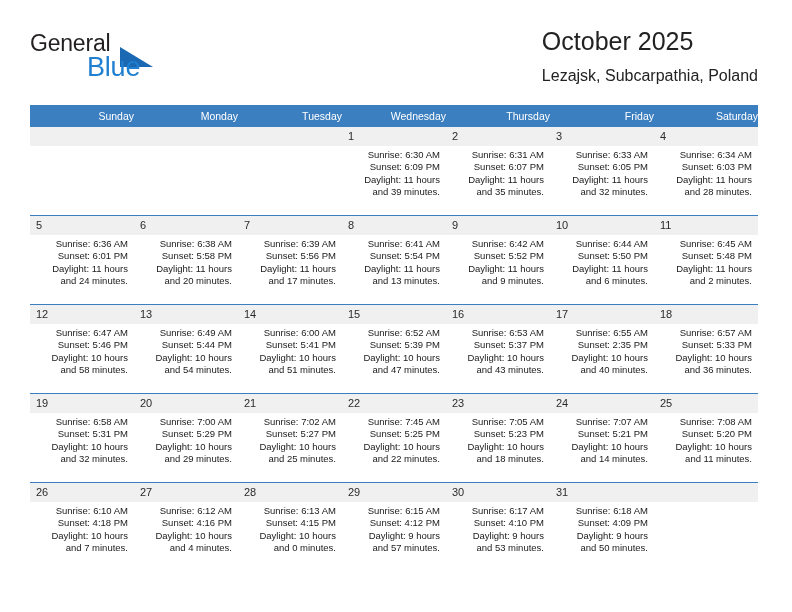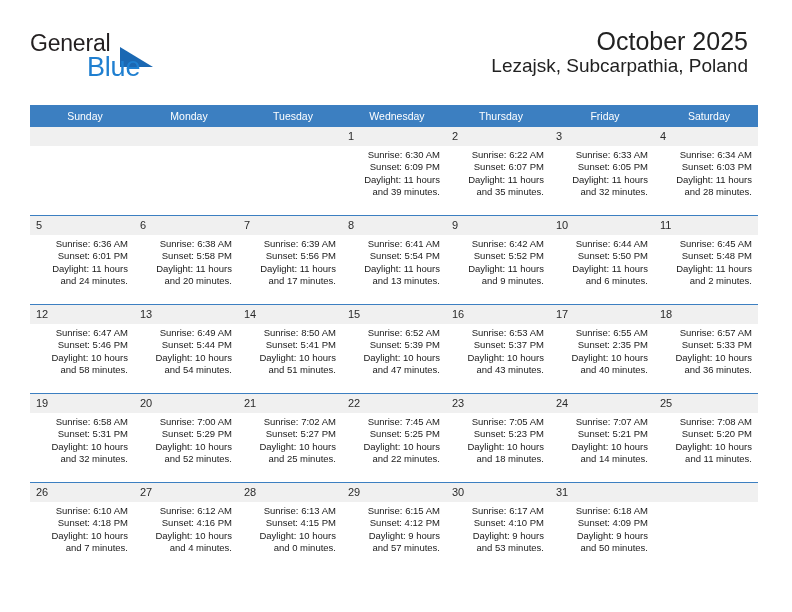--- a/index.html
+++ b/index.html
@@ -60,55 +60,55 @@
     left: 90px;
     top: 17px;
     width: 0;
     height: 0;
     border-left: 33px solid #1b68b3;
     border-top: 20px solid transparent;
   }
 
   .title-block {
     position: absolute;
-    right: 10px;
+    right: 0;
     top: 0;
-    text-align: right;
+    text-align: left;
   }
   .cal-title {
     font-size: 25px;
     color: #222222;
     line-height: 30px;
     font-weight: normal;
     margin: 0;
     white-space: nowrap;
   }
   .cal-subtitle {
-    font-size: 19px;
+    font-size: 16px;
     color: #222222;
     line-height: 20px;
-    margin: 0 0 0 0;
+    margin: 10px 0 0 0;
     white-space: nowrap;
   }
 
   
   .calendar {
     position: absolute;
     left: 30px;
     top: 105px;
     width: 728px;
     border-collapse: collapse;
     table-layout: fixed;
   }
   .calendar th {
     background: #3c7fc1;
     color: #ffffff;
     font-size: 10.5px;
     font-weight: normal;
-    text-align: center;
+    text-align: right;
     padding: 5px 0 5px 6px;
     height: 10px;
     border: none;
   }
   .calendar td {
     vertical-align: top;
     width: 104px;
     padding: 0;
     border: none;
     border-top: 1px solid #3c7fc1;
@@ -189,21 +189,21 @@
             <div class="daybody">
               <div>Sunrise: 6:30 AM</div>
               <div>Sunset: 6:09 PM</div>
               <div>Daylight: 11 hours</div>
               <div>and 39 minutes.</div>
             </div>
           </td>
           <td>
             <span class="daynum">2</span>
             <div class="daybody">
-              <div>Sunrise: 6:22 AM</div>
+              <div>Sunrise: 6:31 AM</div>
               <div>Sunset: 6:07 PM</div>
               <div>Daylight: 11 hours</div>
               <div>and 35 minutes.</div>
             </div>
           </td>
           <td>
             <span class="daynum">3</span>
             <div class="daybody">
               <div>Sunrise: 6:33 AM</div>
               <div>Sunset: 6:05 PM</div>
@@ -301,21 +301,21 @@
             <div class="daybody">
               <div>Sunrise: 6:49 AM</div>
               <div>Sunset: 5:44 PM</div>
               <div>Daylight: 10 hours</div>
               <div>and 54 minutes.</div>
             </div>
           </td>
           <td>
             <span class="daynum">14</span>
             <div class="daybody">
-              <div>Sunrise: 8:50 AM</div>
+              <div>Sunrise: 6:00 AM</div>
               <div>Sunset: 5:41 PM</div>
               <div>Daylight: 10 hours</div>
               <div>and 51 minutes.</div>
             </div>
           </td>
           <td>
             <span class="daynum">15</span>
             <div class="daybody">
               <div>Sunrise: 6:52 AM</div>
               <div>Sunset: 5:39 PM</div>
@@ -360,21 +360,21 @@
               <div>Daylight: 10 hours</div>
               <div>and 32 minutes.</div>
             </div>
           </td>
           <td>
             <span class="daynum">20</span>
             <div class="daybody">
               <div>Sunrise: 7:00 AM</div>
               <div>Sunset: 5:29 PM</div>
               <div>Daylight: 10 hours</div>
-              <div>and 52 minutes.</div>
+              <div>and 29 minutes.</div>
             </div>
           </td>
           <td>
             <span class="daynum">21</span>
             <div class="daybody">
               <div>Sunrise: 7:02 AM</div>
               <div>Sunset: 5:27 PM</div>
               <div>Daylight: 10 hours</div>
               <div>and 25 minutes.</div>
             </div>

